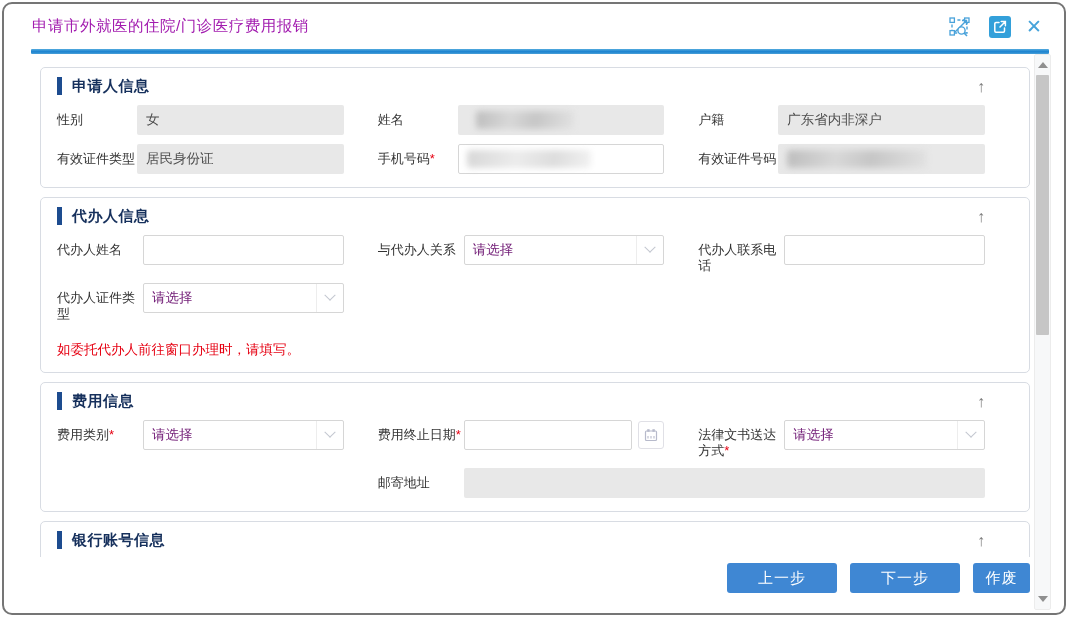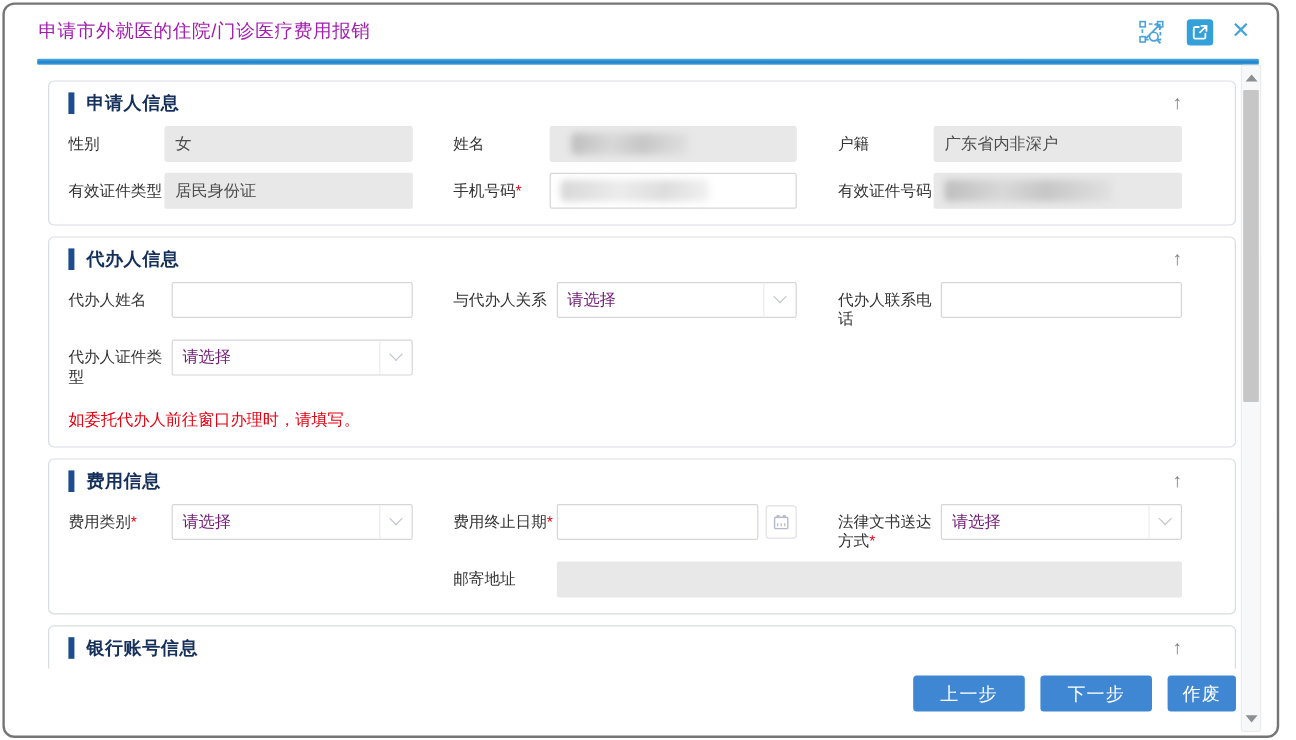--- a/index.html
+++ b/index.html
@@ -38,21 +38,21 @@
   .sel.focus .chev i{border-color:#1566b4;}
   .cal{flex:0 0 26px;height:28px;margin-left:6px;margin-top:1px;border:1px solid #e0e0e6;border-radius:3px;background:#fff;display:flex;align-items:center;justify-content:center;cursor:pointer;padding:0;}
   .note{margin-top:19px;font-size:13.5px;color:#e60012;}
   .mail{grid-column:2/4;}
   .smear{height:18px;border-radius:4px;filter:blur(3px);background:linear-gradient(100deg,#bdbdbd 0%,#d8d8d8 35%,#c6c6c6 60%,#e2e2e2 100%);}
   .smear.light{background:linear-gradient(100deg,#d7d7d7 0%,#ececec 40%,#dddddd 70%,#f2f2f2 100%);}
   .clip{padding-bottom:60px;margin-bottom:0;}
   
   .footer{display:flex;justify-content:flex-end;gap:13px;padding:6px 34px 0 0;}
   .btn{height:30px;border:none;border-radius:3px;background:#3f87d3;color:#fff;font-size:15px;font-family:inherit;display:flex;align-items:center;justify-content:center;cursor:pointer;letter-spacing:1px;}
-  .btn-prev,.btn-next{width:93px;}
+  .btn-prev,.btn-next{width:110px;}
   .btn-void{width:57px;font-family:Liberation Mono, monospace;}
   
   .sb{position:absolute;top:50px;right:13px;width:17px;height:556px;background:#f7f8f9;border:1px solid #ececec;box-sizing:border-box;border-radius:2px;}
   .sb-up,.sb-dn{position:absolute;left:3px;width:0;height:0;border-left:5px solid transparent;border-right:5px solid transparent;cursor:pointer;}
   .sb-up{top:7px;border-bottom:6px solid #8f8f8f;}
   .sb-dn{bottom:7px;border-top:6px solid #8f8f8f;}
   .sb-thumb{position:absolute;left:1px;top:20px;width:13px;height:260px;background:#c6c6c6;border-radius:1px;cursor:pointer;}
 </style>
 </head>
 <body>

